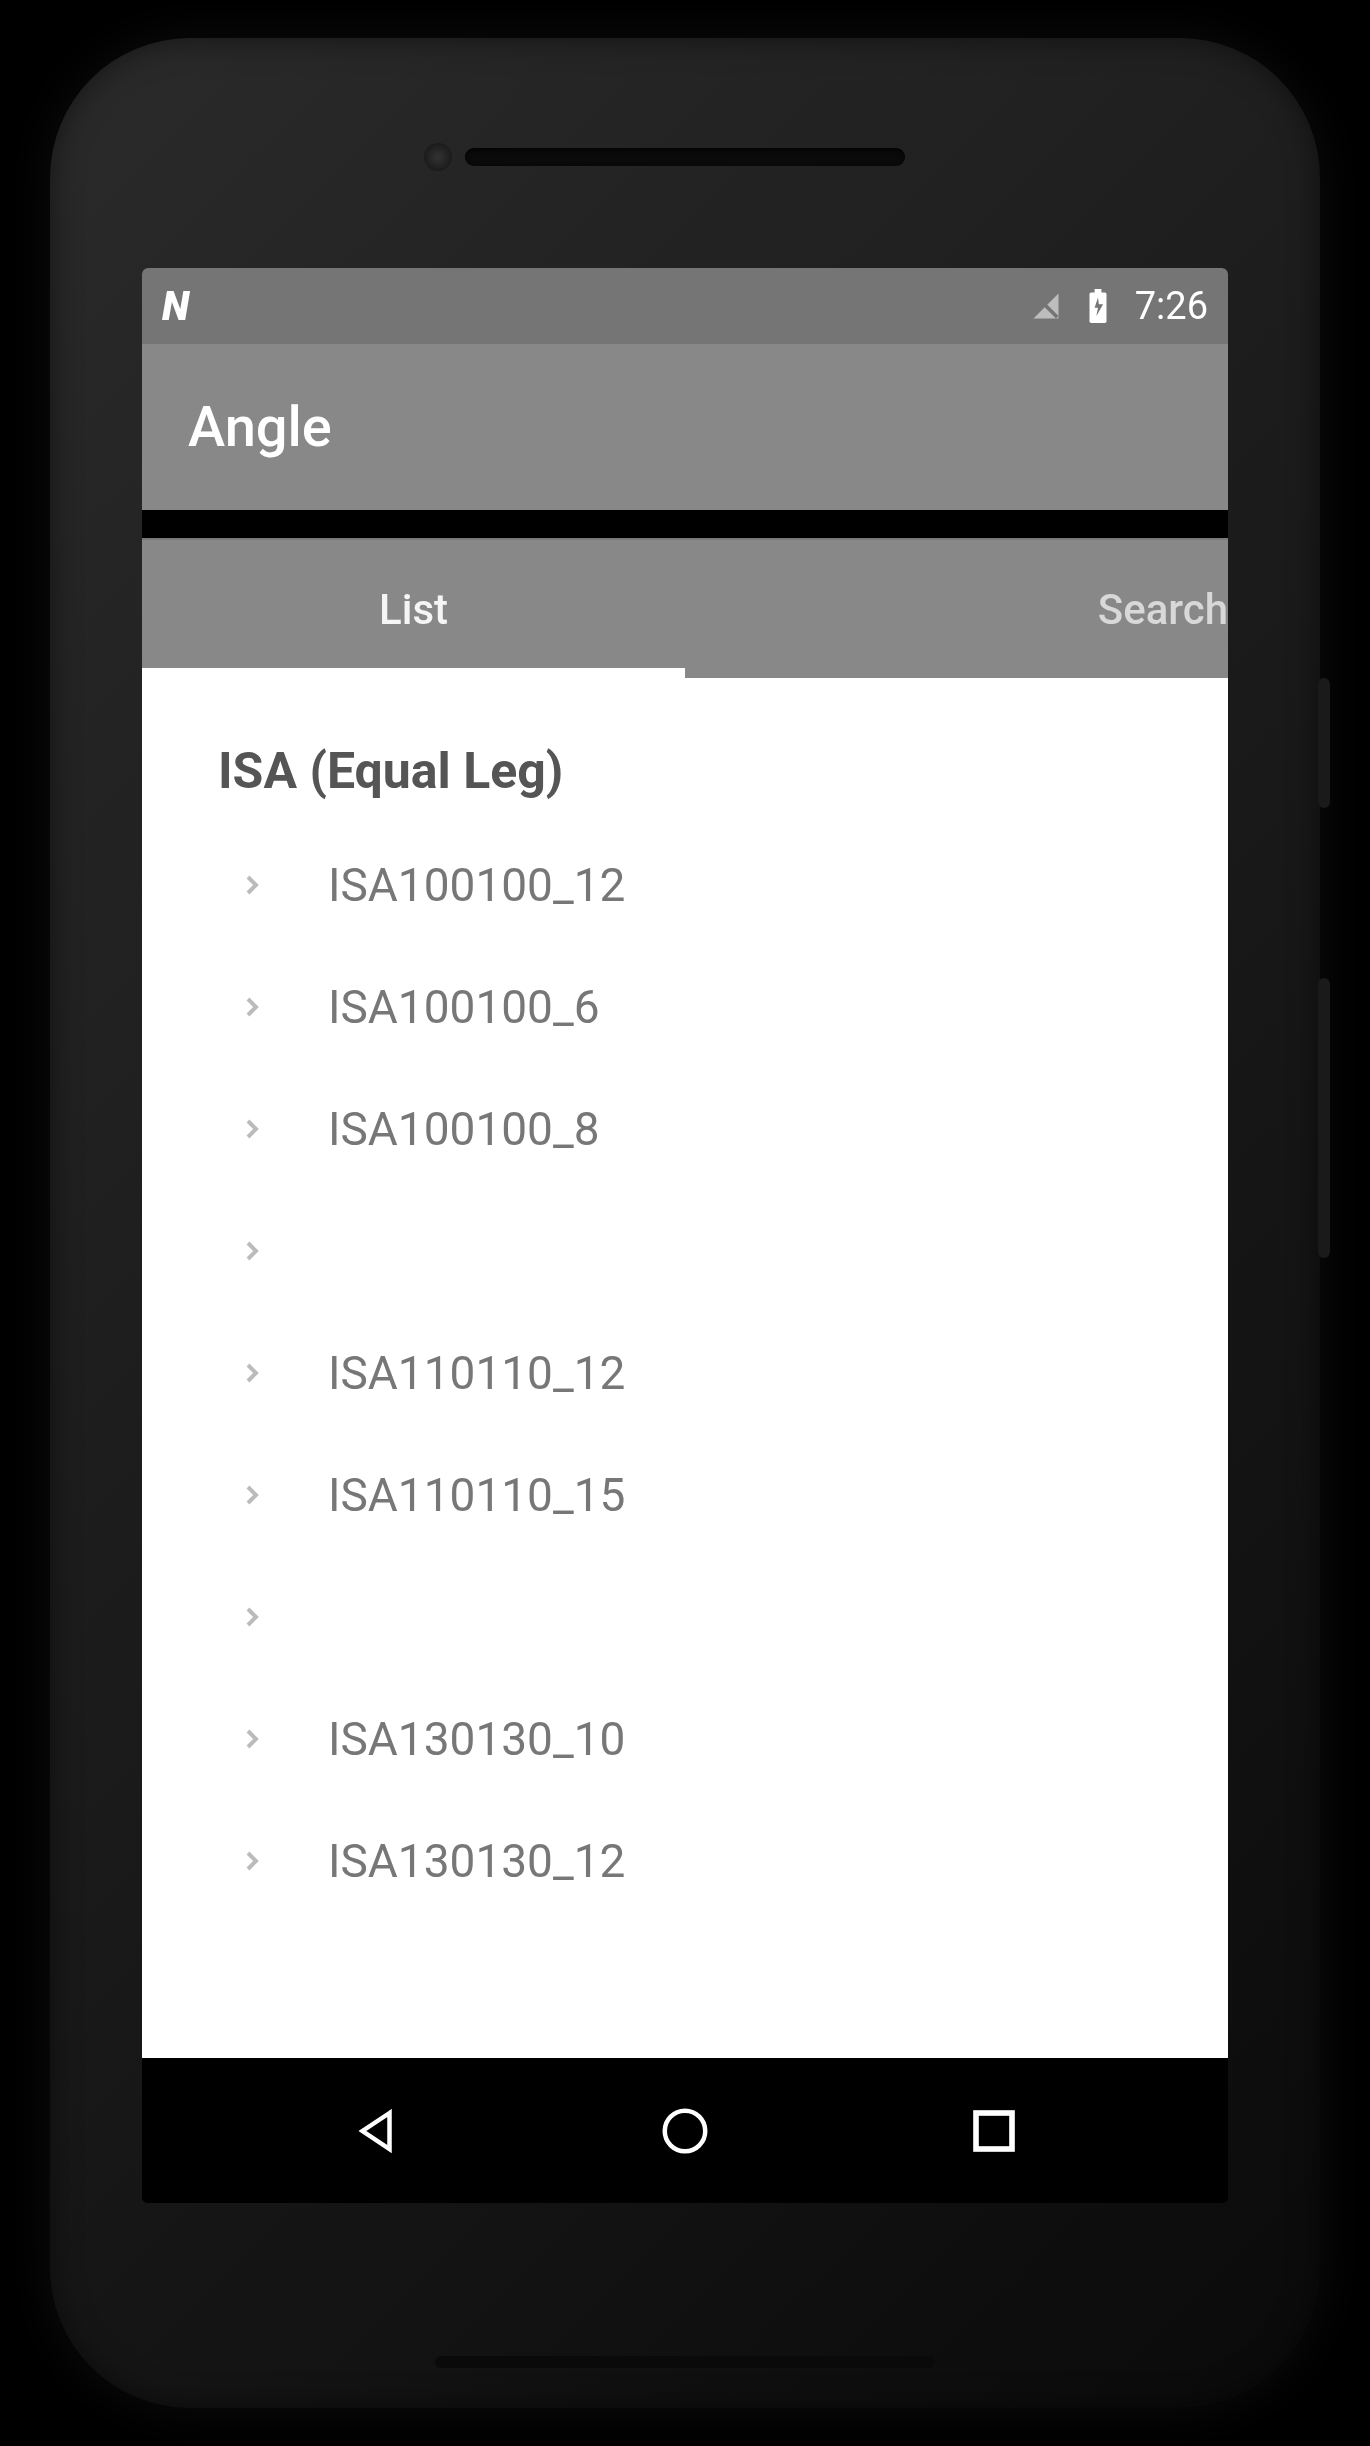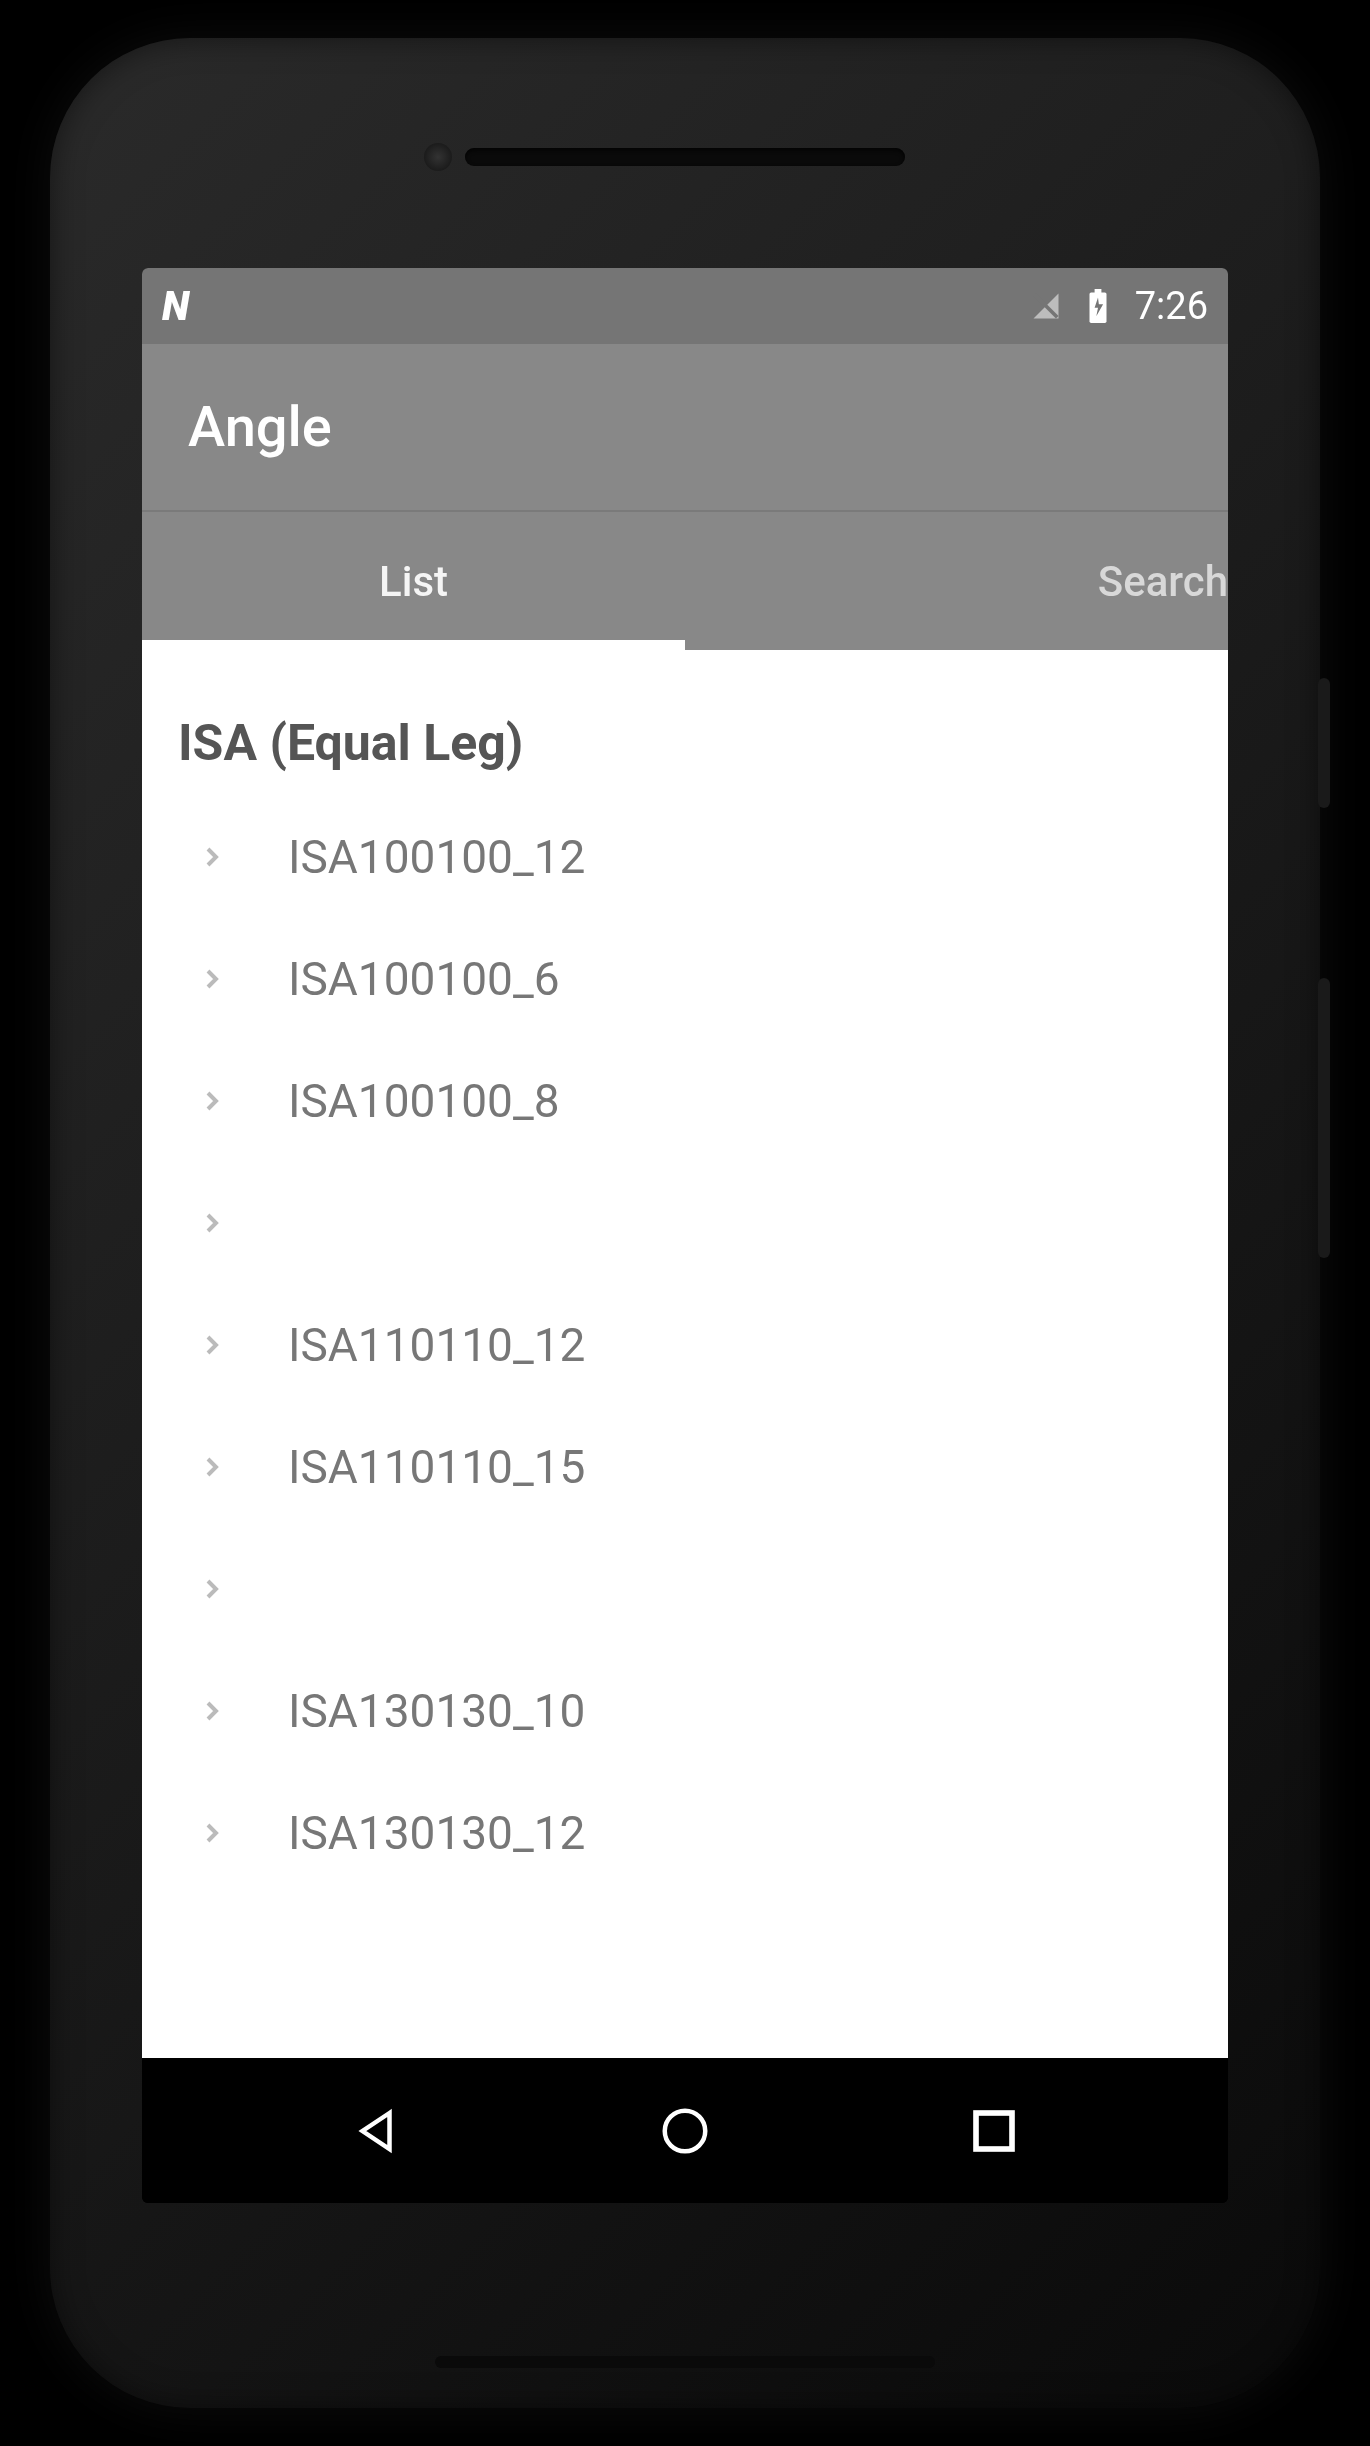--- a/index.html
+++ b/index.html
@@ -150,20 +150,21 @@
       font-size: 56px;
       color: #fff;
       font-weight: 500;
     }
     .tab-bar {
       height: 140px;
       background: #888888;
       border-top: 2px solid #7a7a7a;
       display: flex;
       position: relative;
+      margin-top: 28px;
     }
     .tab {
       flex: 1;
       display: flex;
       align-items: center;
       justify-content: center;
       font-size: 42px;
       color: #f5f5f5;
       font-weight: 500;
       cursor: pointer;
@@ -175,20 +176,21 @@
       left: 0;
       width: 50%;
       height: 10px;
       background: #fff;
     }
     .content-area {
       flex: 1;
       background: #fff;
       overflow: hidden;
       padding-top: 40px;
+      padding-left: 40px;
     }
     .section-header {
       font-size: 50px;
       font-weight: 700;
       color: #555;
       padding: 24px 36px 24px 36px;
     }
     .list-item {
       display: flex;
       align-items: center;

